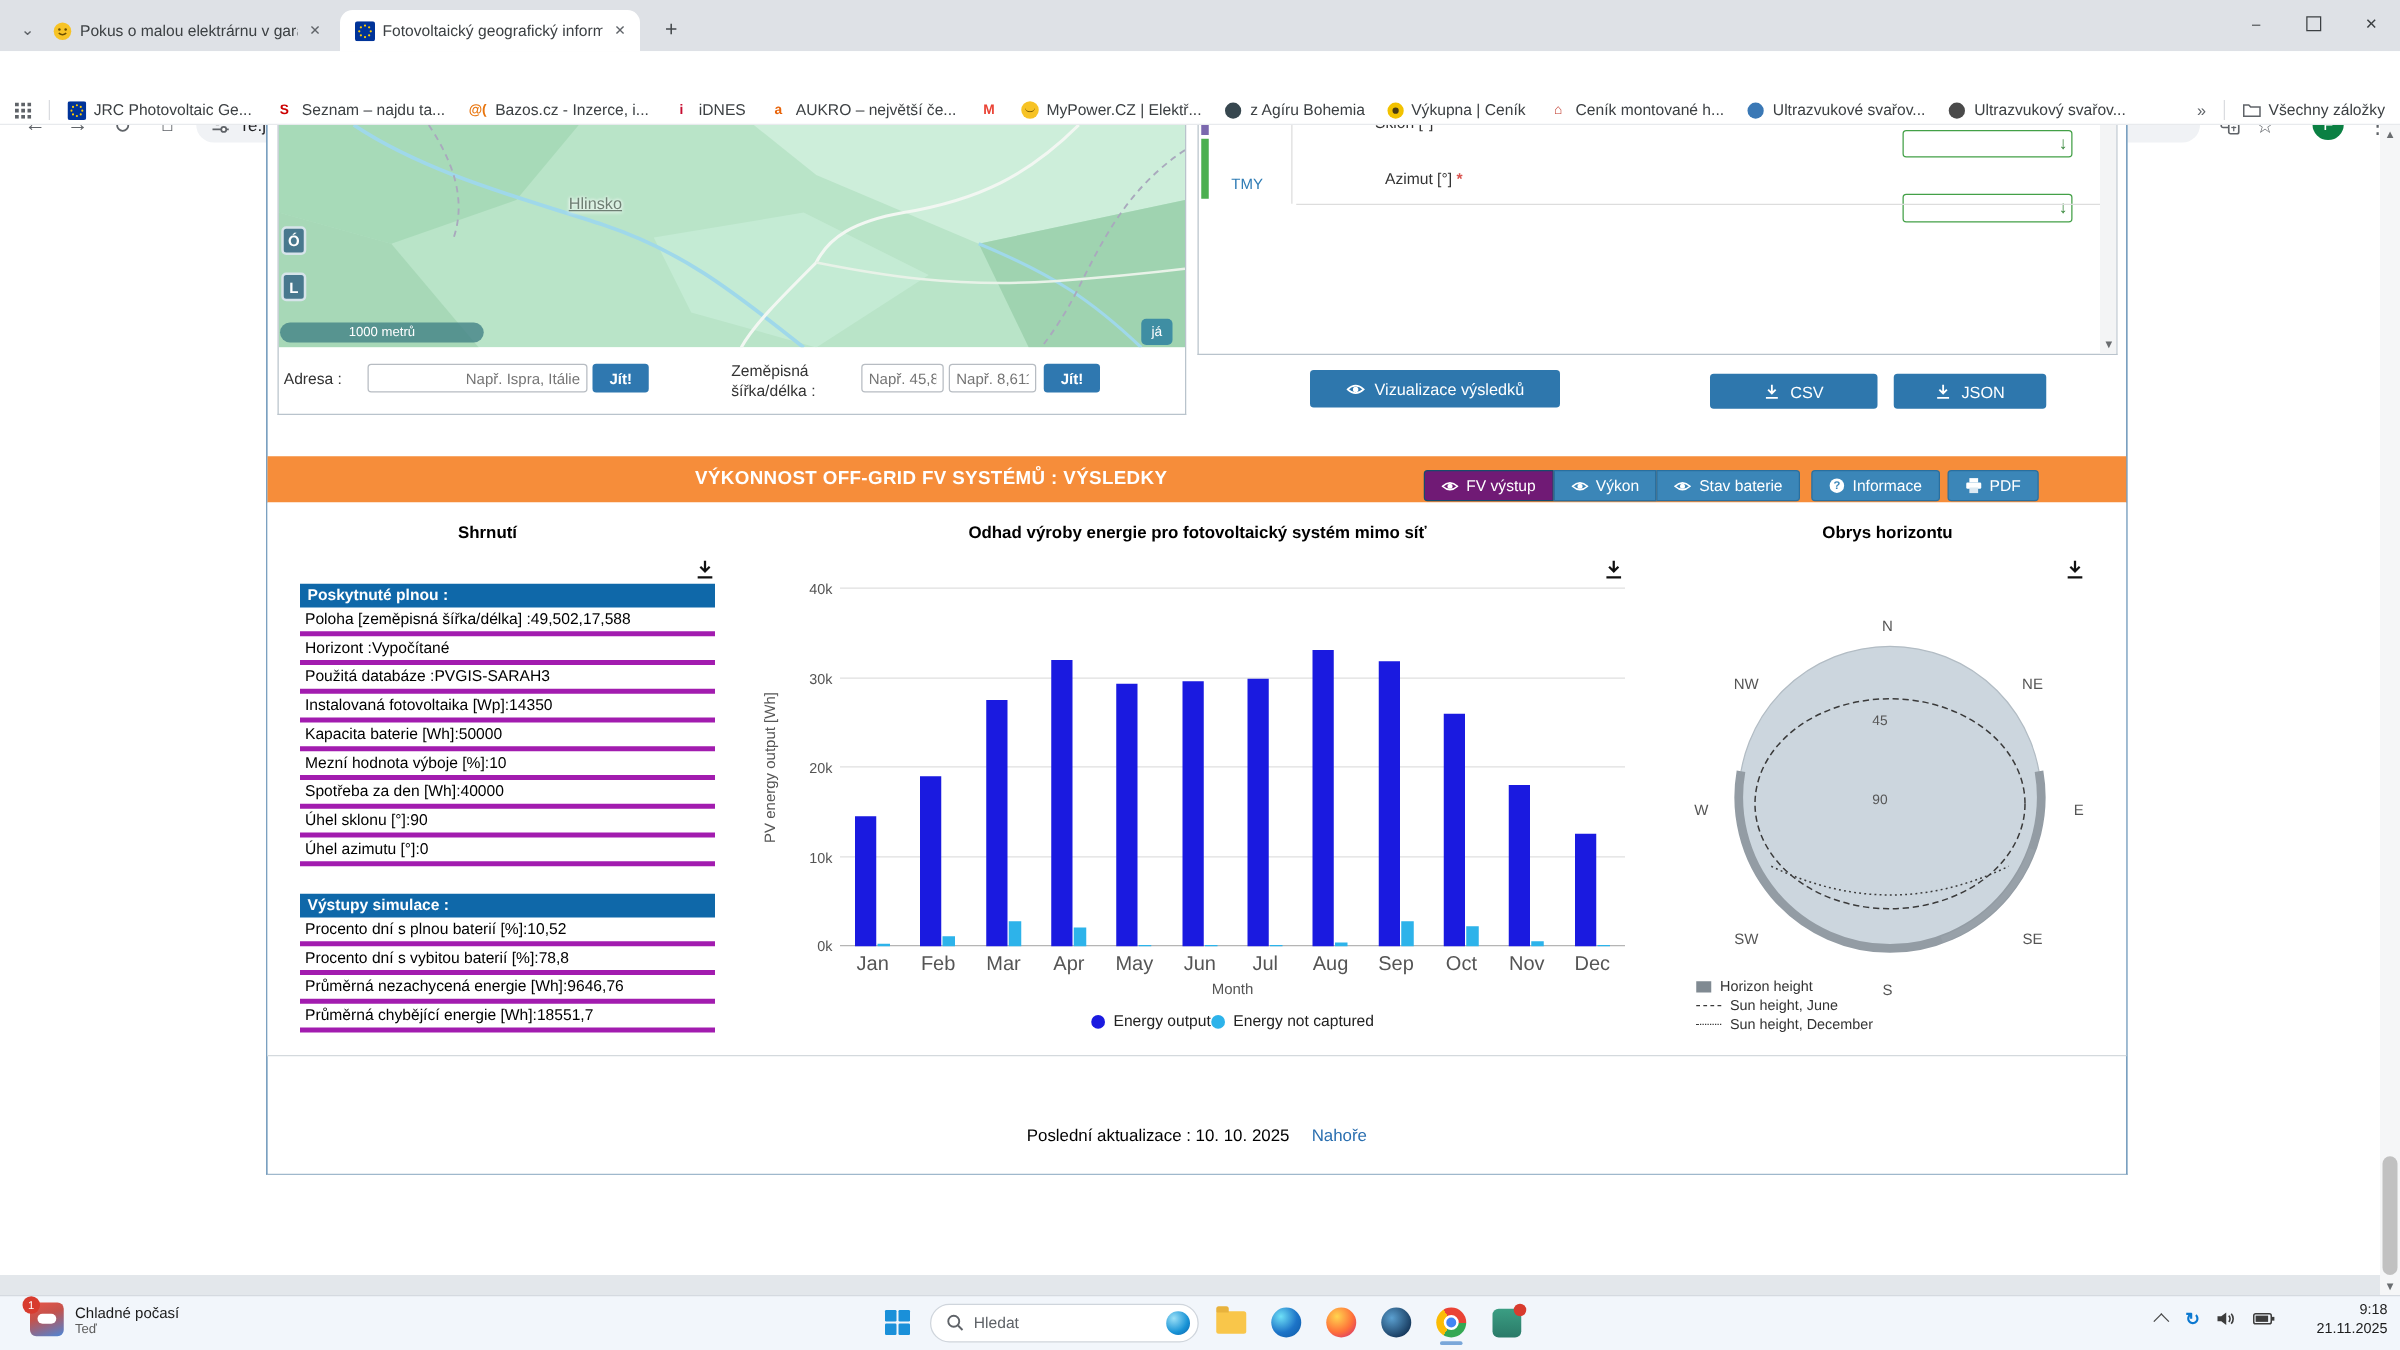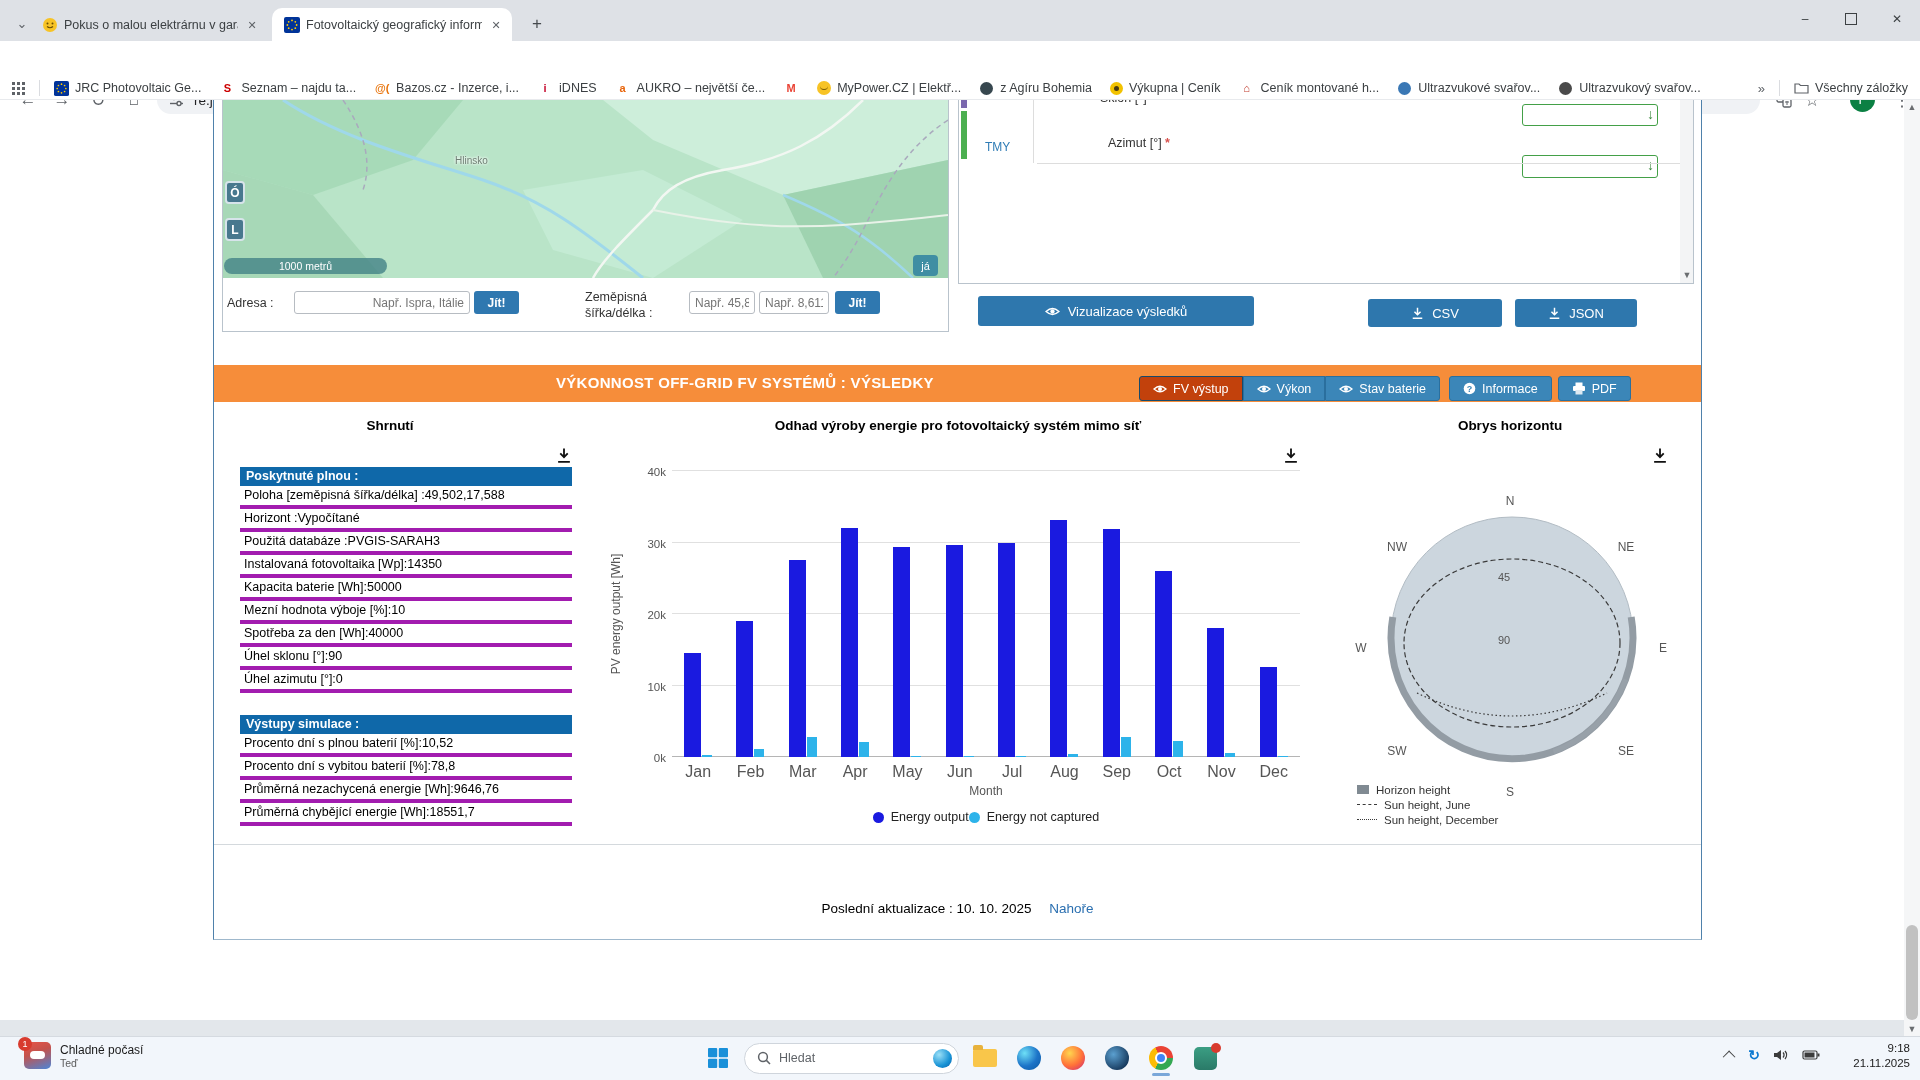--- a/index.html
+++ b/index.html
@@ -41,21 +41,21 @@
   .vdiv{width:1px;height:16px;background:#dadce0;}
   .bm-spacer{flex:1;}
   .avatar{width:25px;height:25px;border-radius:50%;background:#0b8043;color:#fff;font-size:13px;
           display:flex;align-items:center;justify-content:center;}
 
   
   .pagewrap{left:213px;top:100px;width:1489px;height:840px;background:#fff;
             border-left:1px solid #4f81ab;border-right:1px solid #4f81ab;border-bottom:1px solid #9fb8cc;box-sizing:border-box;}
   .mapbox{left:222px;top:100px;width:727px;height:232px;border:1px solid #b9c3cc;border-top:none;box-sizing:border-box;background:#fff;}
   .mapcanvas{left:223px;top:100px;width:725px;height:178px;overflow:hidden;}
-  .maplabel{left:455px;top:155px;font-size:10px;color:#6e7e73;text-shadow:0 0 3px #fff,0 0 3px #fff;}
+  .maplabel{left:455px;top:155px;font-size:13px;color:#6e7e73;text-shadow:0 0 3px #fff,0 0 3px #fff;text-decoration:underline;}
   .mapbtn{width:20px;height:23px;background:#48788e;border:2px solid #d7e4ea;border-radius:4px;color:#fff;
           font-weight:bold;font-size:12px;display:flex;align-items:center;justify-content:center;box-sizing:border-box;}
   .mapscale{left:224px;top:258px;width:163px;height:16px;background:rgba(64,128,133,.78);border-radius:8px;
             color:#fff;font-size:10.5px;display:flex;align-items:center;justify-content:center;}
   .mapme{left:913px;top:255px;width:25px;height:21px;background:#3f8ea3;border-radius:4px;color:#fff;
          font-size:11px;display:flex;align-items:center;justify-content:center;}
   .frmlabel{font-size:12.5px;color:#333;}
   .txt{border:1px solid #b7bcc2;border-radius:3px;font-size:12px;color:#333;padding:0 5px;box-sizing:border-box;
        font-family:"Liberation Sans",sans-serif;text-align:right;background:#fff;}
   .gobtn{background:#2f78b0;color:#fff;font-size:12px;font-weight:bold;border-radius:3px;
@@ -68,21 +68,21 @@
   .clipwrap span{display:block;margin-top:-9px;font-size:12.5px;color:#333;}
   .actbtn{background:#2e77ad;color:#fff;font-size:13px;border-radius:3px;display:flex;align-items:center;
           justify-content:center;gap:8px;}
 
   
   .band{left:214px;top:365px;width:1487px;height:37px;background:#f68d3a;}
   .bandtitle{left:556px;top:374px;color:#fff;font-weight:bold;font-size:15px;letter-spacing:.3px;}
   .bandtabs{left:1139px;top:376px;display:flex;align-items:center;}
   .bandbtn{height:25px;padding:0 13px;background:#3b86b8;border:1px solid #2a6f9e;color:#fff;font-size:12.5px;
            display:flex;align-items:center;gap:6px;box-sizing:border-box;white-space:nowrap;}
-  .bandbtn.active{background:#c2410c;border-color:#164a6c;}
+  .bandbtn.active{background:#701a75;border-color:#164a6c;}
   .bandbtn.r3{border-radius:3px;}
   .bandbtn.first{border-radius:3px 0 0 3px;}
   .bandbtn.last{border-radius:0 3px 3px 0;}
 
   
   .resultsbox{left:214px;top:402px;width:1487px;height:443px;border-bottom:1px solid #d4d9dd;box-sizing:border-box;background:#fff;}
   .coltitle{font-weight:bold;font-size:13.5px;color:#000;text-align:center;}
   .dlicon{width:16px;height:17px;}
   .tblwrap{left:240px;top:467px;width:332px;font-size:12.5px;color:#000;}
   .tbl-head{background:#0f68a9;color:#fff;font-weight:bold;padding:2px 6px;height:15px;line-height:15px;}
@@ -365,21 +365,21 @@
   <span class="redstar">*</span>
 </span>
 <div class="abs greeninput" style="left:1522px;top:133px;width:134px;height:21px;">
   <span class="garrow">↓</span>
 </div>
 <div class="abs" style="left:1037px;top:163px;width:655px;height:1px;background:#ddd;"></div>
 <div class="abs" style="left:1680px;top:100px;width:13px;height:183px;background:#f3f4f5;">
   <div class="sbarrow" style="position:absolute;bottom:3px;left:-1px;">▼</div>
 </div>
 
-<div class="abs actbtn" style="left:978px;top:296px;width:276px;height:30px;">
+<div class="abs actbtn" style="left:1048px;top:296px;width:200px;height:30px;">
   <svg width="15" height="11" viewBox="0 0 14 10">
       <path d="M1,5 Q7,-0.5 13,5 Q7,10.5 1,5 Z" fill="none" stroke="#fff" stroke-width="1.3"></path>
       <circle cx="7" cy="5" r="2" fill="#fff"></circle>
     </svg>
   <span>Vizualizace výsledků</span>
 </div>
 <div class="abs actbtn" style="left:1368px;top:299px;width:134px;height:28px;">
   <svg width="13" height="13" viewBox="0 0 15 15">
       <path d="M7.5,1 v7.5 M4,5.5 l3.5,3.5 L11,5.5 M2,13 h11" stroke="#fff" stroke-width="1.7" fill="none"></path>
     </svg>

